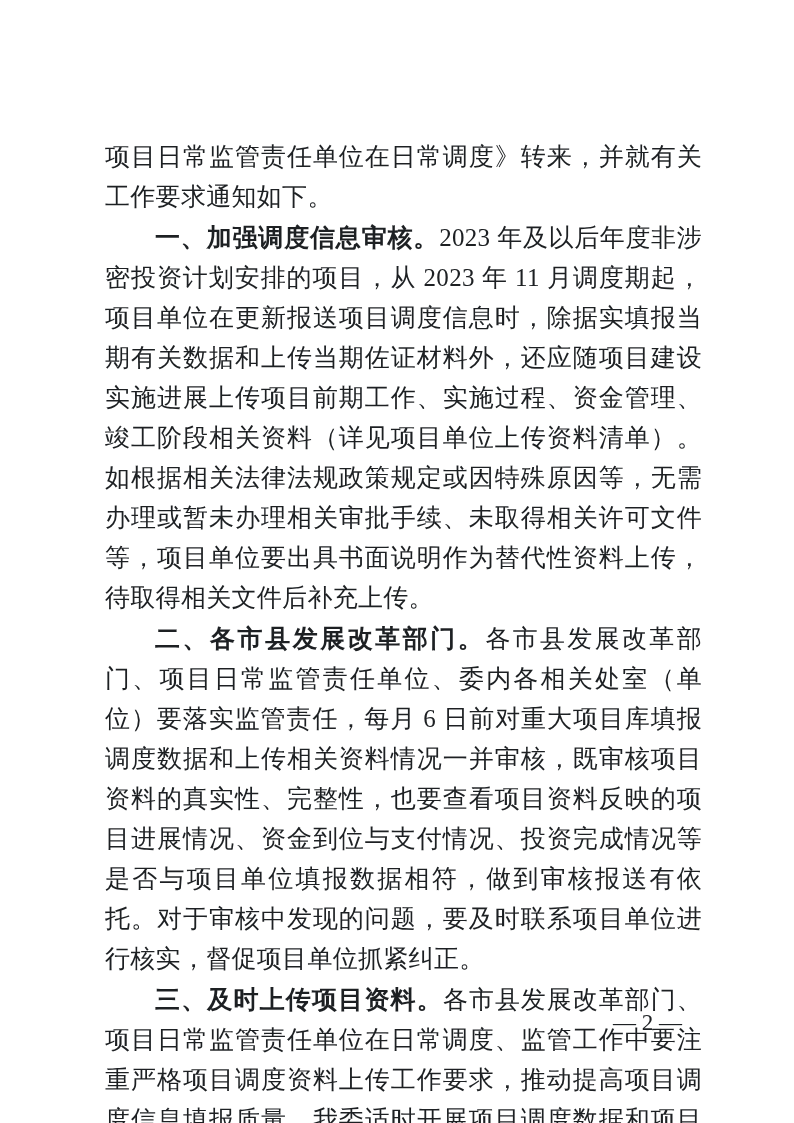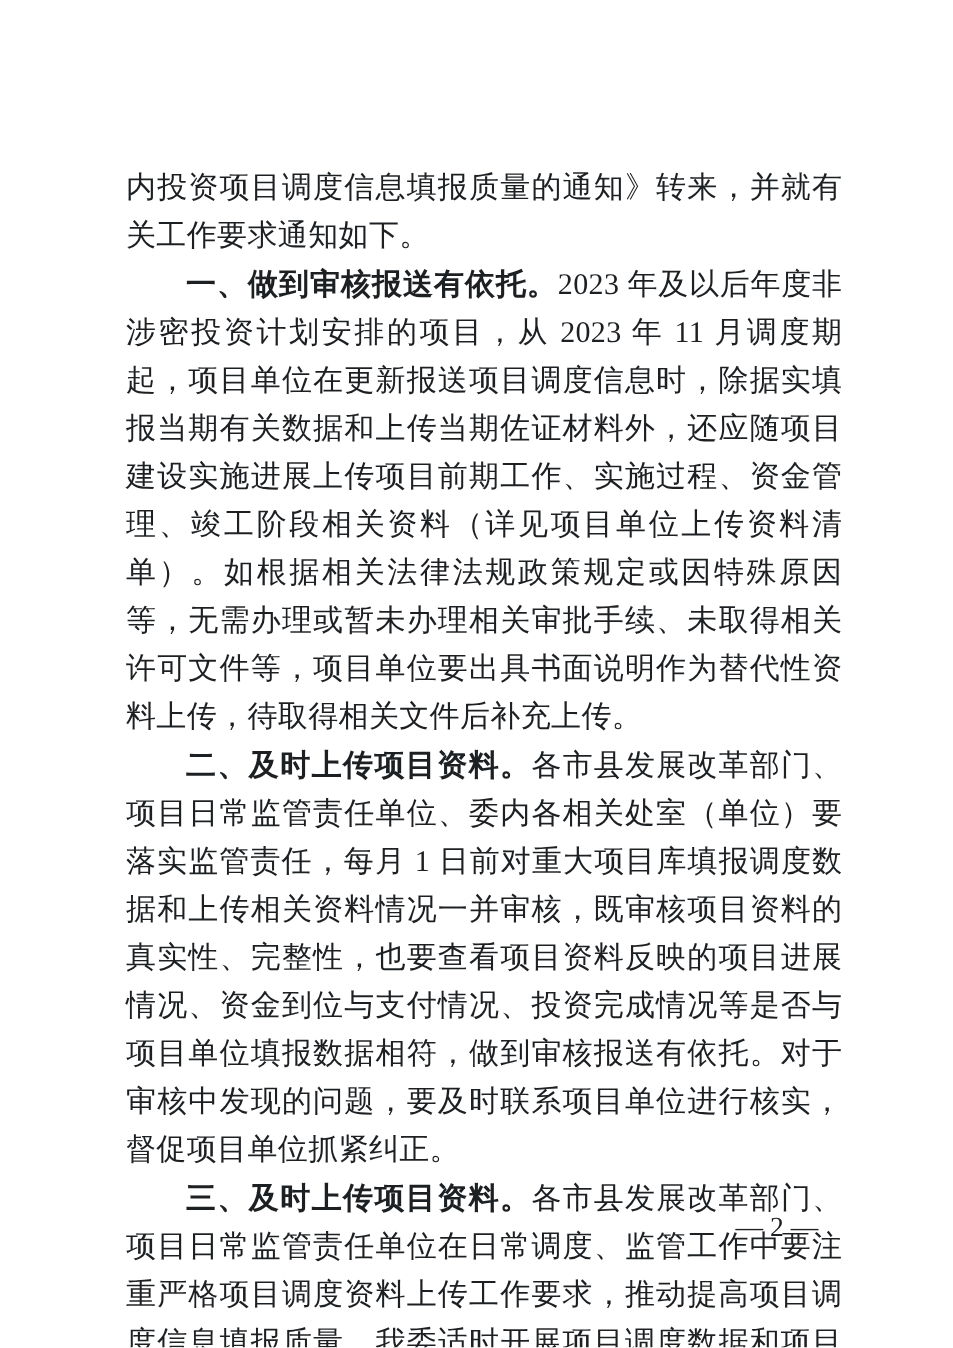--- a/index.html
+++ b/index.html
@@ -48,25 +48,25 @@
     line-height: 30px;
     color: #1d2023;
   }
 </style>
 </head>
 <body>
 
 <div class="page">
   <div class="content">
 
-    <p class="para"><span class="lead"></span><span>内投资项目调度信息填报质量的通知》转来，并就有关工作要求通知如下。</span></p>
+    <p class="para"><span class="lead"></span><span>项目日常监管责任单位在日常调度》转来，并就有关工作要求通知如下。</span></p>
 
-    <p class="para indent"><span class="lead">一、做到审核报送有依托。</span><span>2023 年及以后年度非涉密投资计划安排的项目，从 2023 年 11 月调度期起，项目单位在更新报送项目调度信息时，除据实填报当期有关数据和上传当期佐证材料外，还应随项目建设实施进展上传项目前期工作、实施过程、资金管理、竣工阶段相关资料（详见项目单位上传资料清单）。如根据相关法律法规政策规定或因特殊原因等，无需办理或暂未办理相关审批手续、未取得相关许可文件等，项目单位要出具书面说明作为替代性资料上传，待取得相关文件后补充上传。</span></p>
+    <p class="para indent"><span class="lead">一、加强调度信息审核。</span><span>2023 年及以后年度非涉密投资计划安排的项目，从 2023 年 11 月调度期起，项目单位在更新报送项目调度信息时，除据实填报当期有关数据和上传当期佐证材料外，还应随项目建设实施进展上传项目前期工作、实施过程、资金管理、竣工阶段相关资料（详见项目单位上传资料清单）。如根据相关法律法规政策规定或因特殊原因等，无需办理或暂未办理相关审批手续、未取得相关许可文件等，项目单位要出具书面说明作为替代性资料上传，待取得相关文件后补充上传。</span></p>
 
-    <p class="para indent"><span class="lead">二、及时上传项目资料。</span><span>各市县发展改革部门、项目日常监管责任单位、委内各相关处室（单位）要落实监管责任，每月 1 日前对重大项目库填报调度数据和上传相关资料情况一并审核，既审核项目资料的真实性、完整性，也要查看项目资料反映的项目进展情况、资金到位与支付情况、投资完成情况等是否与项目单位填报数据相符，做到审核报送有依托。对于审核中发现的问题，要及时联系项目单位进行核实，督促项目单位抓紧纠正。</span></p>
+    <p class="para indent"><span class="lead">二、各市县发展改革部门。</span><span>各市县发展改革部门、项目日常监管责任单位、委内各相关处室（单位）要落实监管责任，每月 6 日前对重大项目库填报调度数据和上传相关资料情况一并审核，既审核项目资料的真实性、完整性，也要查看项目资料反映的项目进展情况、资金到位与支付情况、投资完成情况等是否与项目单位填报数据相符，做到审核报送有依托。对于审核中发现的问题，要及时联系项目单位进行核实，督促项目单位抓紧纠正。</span></p>
 
     <p class="para indent"><span class="lead">三、及时上传项目资料。</span><span>各市县发展改革部门、项目日常监管责任单位在日常调度、监管工作中要注重严格项目调度资料上传工作要求，推动提高项目调度信息填报质量。我委适时开展项目调度数据和项目资料上传情况抽查核验，对于检查发</span></p>
 
   </div>
 
   <div class="footer">
     <span>— 2 —</span>
   </div>
 </div>
 

